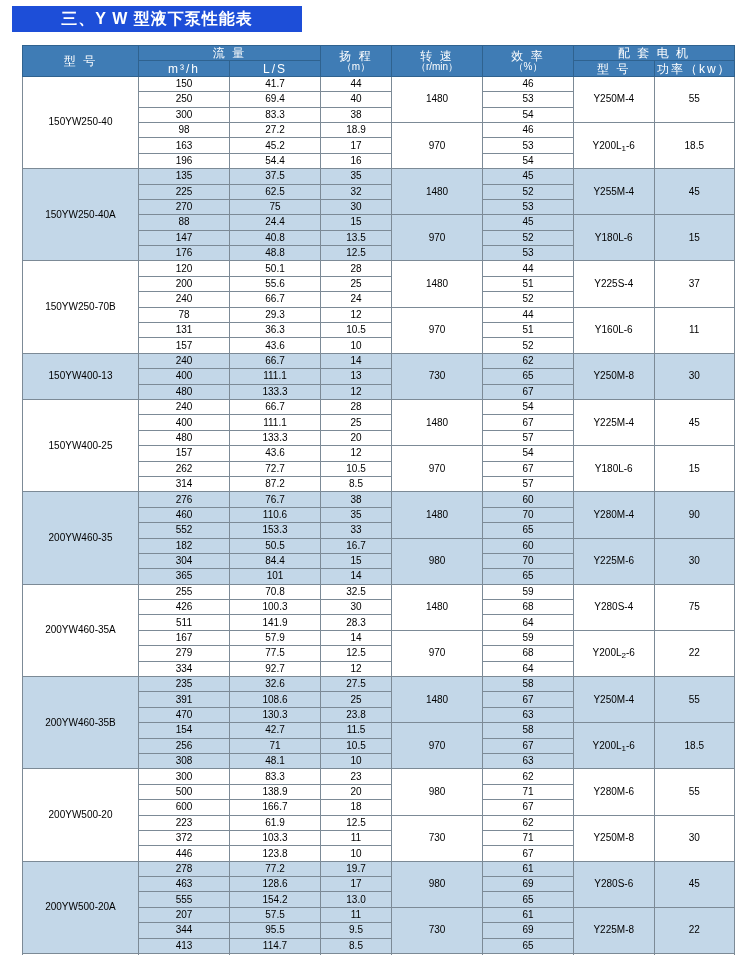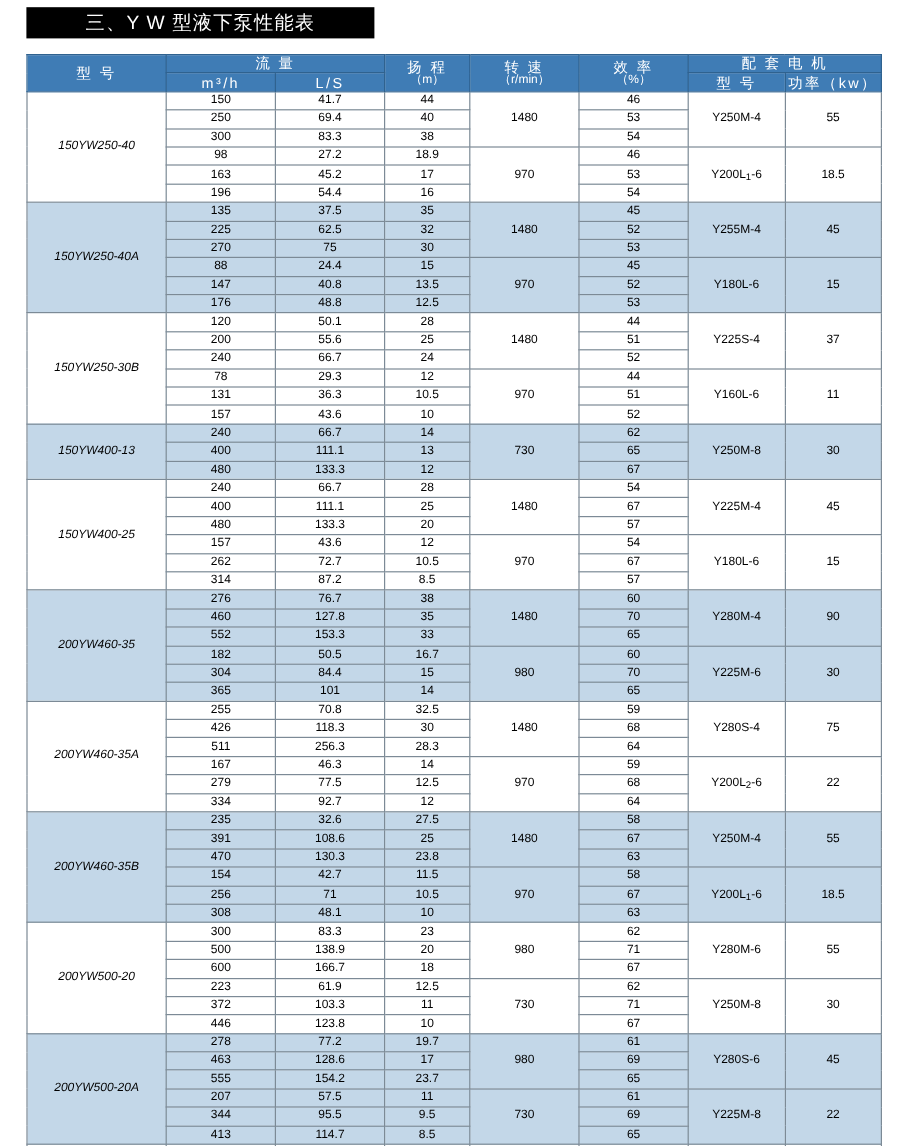--- a/index.html
+++ b/index.html
@@ -7,25 +7,25 @@
     width:750px;height:955px;
     background:#ffffff;
     font-family:"Liberation Sans","DejaVu Sans",sans-serif;
     color:#000;
     overflow:hidden;
   }
   .page{position:relative;width:750px;height:955px;}
 
   
   .title-banner{
-    position:absolute;left:22px;top:6px;
+    position:absolute;left:12px;top:6px;
     width:290px;height:26px;
-    background:#000000;
+    background:#1d4ed8;
     color:#ffffff;
-    font-size:16px;font-weight:normal;
+    font-size:16px;font-weight:bold;
     letter-spacing:1px;
     display:flex;align-items:center;justify-content:center;
   }
 
   
   table.spec{
     position:absolute;left:22px;top:45px;
     width:706px;
     border-collapse:collapse;
     table-layout:fixed;
@@ -49,21 +49,20 @@
     border:1px solid #2f628f;
     letter-spacing:2px;
   }
   th.sub{font-size:11px;letter-spacing:0;}
   th .unit{font-size:10px;letter-spacing:0;}
 
   
   td.model{
     font-size:12px;
     letter-spacing:0;
-    font-style:italic;
   }
   td.speed{font-size:13px;}
   td.motor{font-size:12px;}
   td.power{font-size:13px;margin-left:22px;}
 
   
   tr.shaded td{background:#c3d7e8;}
   tr.plain td{background:#ffffff;}
 
   
@@ -185,21 +184,21 @@
           <td>13.5</td>
           <td>52</td>
         </tr>
         <tr class="shaded">
           <td>176</td>
           <td>48.8</td>
           <td>12.5</td>
           <td>53</td>
         </tr>
         <tr class="plain">
-          <td class="model" rowspan="6">150YW250-30B</td>
+          <td class="model" rowspan="6">150YW250-70B</td>
           <td>120</td>
           <td>50.1</td>
           <td>28</td>
           <td class="speed" rowspan="3">1480</td>
           <td>44</td>
           <td class="motor" rowspan="3">Y225S-4</td>
           <td class="power" rowspan="3">37</td>
         </tr>
         <tr class="plain">
           <td>200</td>
@@ -304,21 +303,21 @@
           <td>276</td>
           <td>76.7</td>
           <td>38</td>
           <td class="speed" rowspan="3">1480</td>
           <td>60</td>
           <td class="motor" rowspan="3">Y280M-4</td>
           <td class="power" rowspan="3">90</td>
         </tr>
         <tr class="shaded">
           <td>460</td>
-          <td>127.8</td>
+          <td>110.6</td>
           <td>35</td>
           <td>70</td>
         </tr>
         <tr class="shaded">
           <td>552</td>
           <td>153.3</td>
           <td>33</td>
           <td>65</td>
         </tr>
         <tr class="shaded">
@@ -347,33 +346,33 @@
           <td>255</td>
           <td>70.8</td>
           <td>32.5</td>
           <td class="speed" rowspan="3">1480</td>
           <td>59</td>
           <td class="motor" rowspan="3">Y280S-4</td>
           <td class="power" rowspan="3">75</td>
         </tr>
         <tr class="plain">
           <td>426</td>
-          <td>118.3</td>
+          <td>100.3</td>
           <td>30</td>
           <td>68</td>
         </tr>
         <tr class="plain">
           <td>511</td>
-          <td>256.3</td>
+          <td>141.9</td>
           <td>28.3</td>
           <td>64</td>
         </tr>
         <tr class="plain">
           <td>167</td>
-          <td>46.3</td>
+          <td>57.9</td>
           <td>14</td>
           <td class="speed" rowspan="3">970</td>
           <td>59</td>
           <td class="motor" rowspan="3">Y200L<sub>2</sub>-6</td>
           <td class="power" rowspan="3">22</td>
         </tr>
         <tr class="plain">
           <td>279</td>
           <td>77.5</td>
           <td>12.5</td>
@@ -483,21 +482,21 @@
         </tr>
         <tr class="shaded">
           <td>463</td>
           <td>128.6</td>
           <td>17</td>
           <td>69</td>
         </tr>
         <tr class="shaded">
           <td>555</td>
           <td>154.2</td>
-          <td>23.7</td>
+          <td>13.0</td>
           <td>65</td>
         </tr>
         <tr class="shaded">
           <td>207</td>
           <td>57.5</td>
           <td>11</td>
           <td class="speed" rowspan="3">730</td>
           <td>61</td>
           <td class="motor" rowspan="3">Y225M-8</td>
           <td class="power" rowspan="3">22</td>

